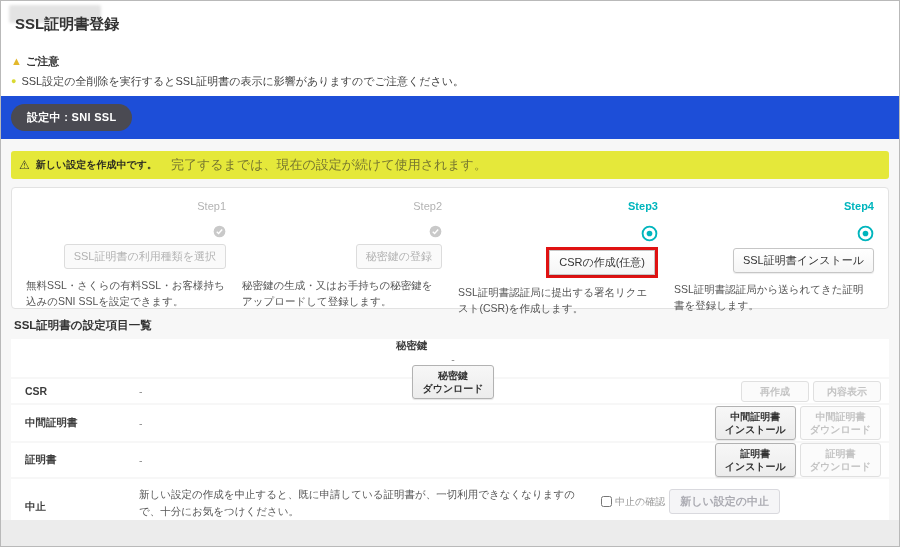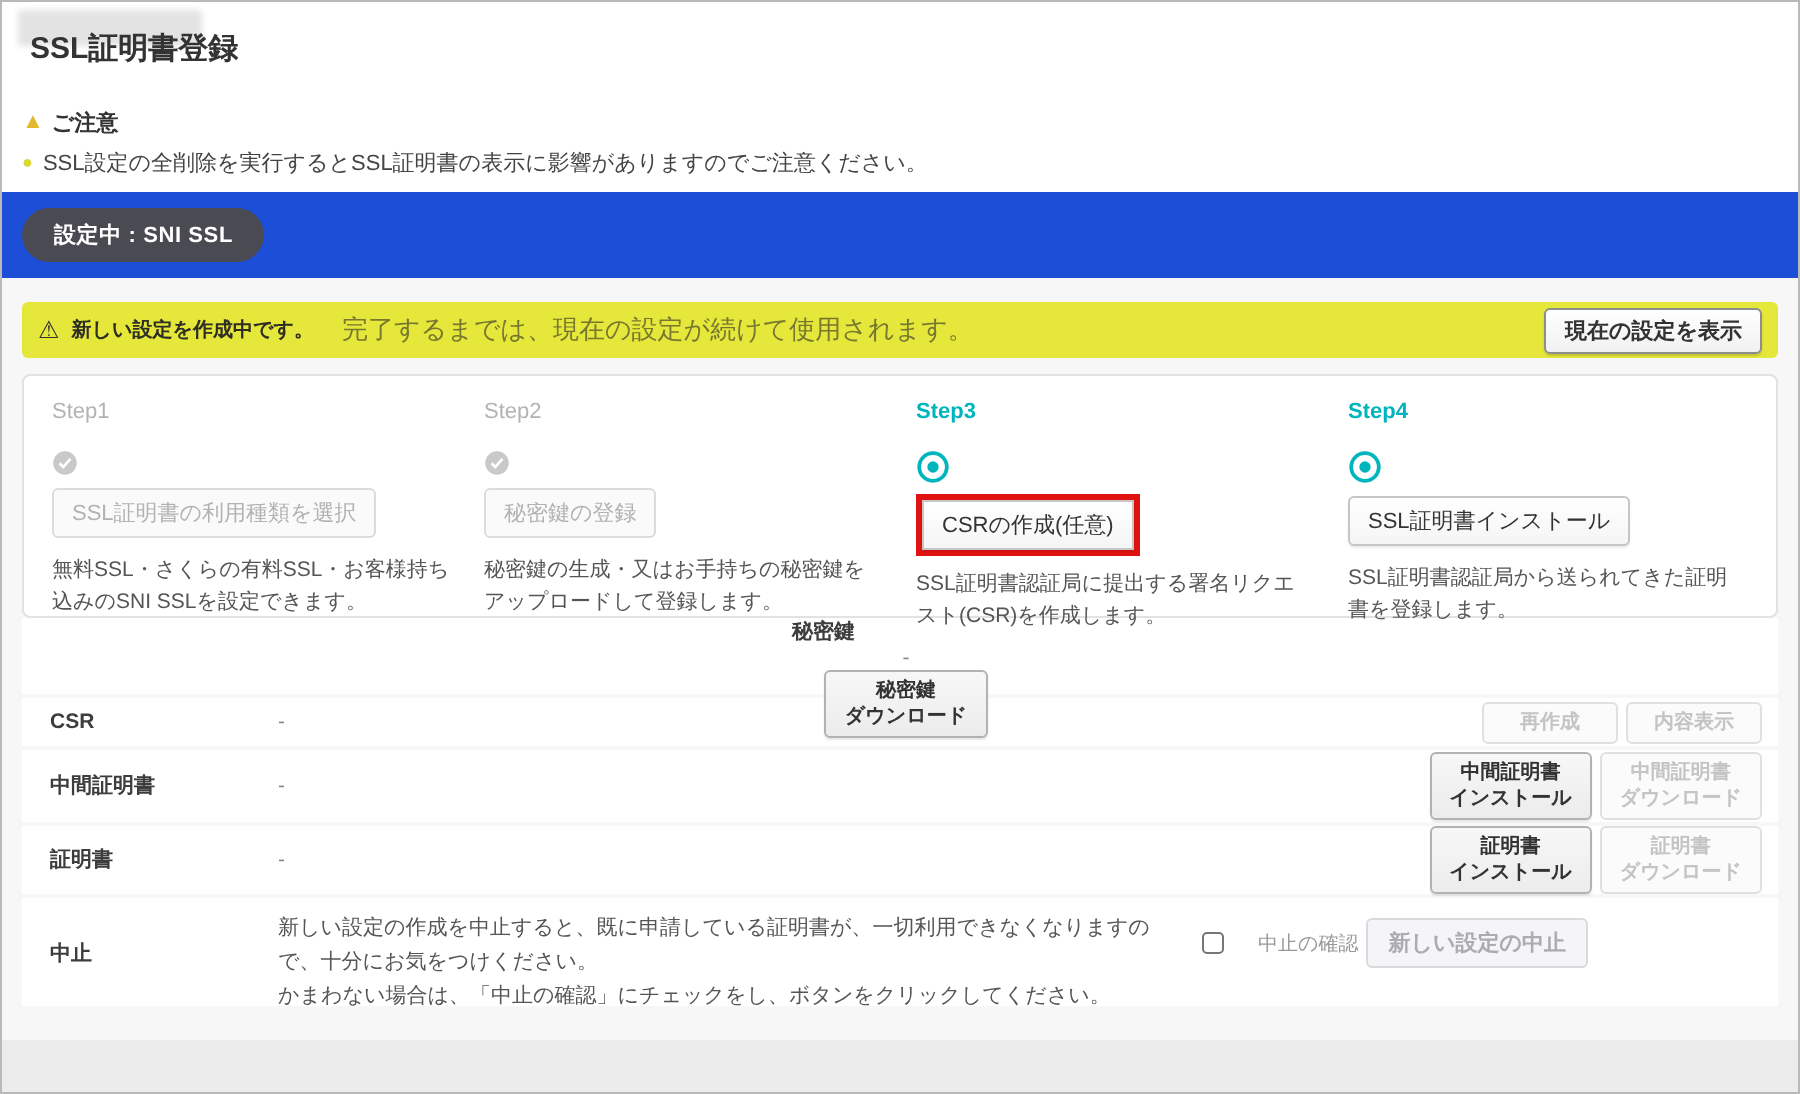--- a/index.html
+++ b/index.html
@@ -39,21 +39,21 @@
   .banner-strong { font-size:10px; font-weight:bold; color:#2e2e22; margin-right:14px; }
   .banner-msg { font-size:13px; color:#77772f; }
   .banner-action { margin-left:auto; background:linear-gradient(#ffffff,#f1f1f1);
                    border:1px solid #8d8d8d; border-radius:3px; font-size:11px; font-weight:bold;
                    color:#333; padding:3px 9px; cursor:pointer; box-shadow:0 1px 1px rgba(0,0,0,.15);
                    font-family:inherit; }
 
   
   .steps-card { background:#fff; border:1px solid #e2e2e2; border-radius:4px;
                 margin-top:8px; display:flex; padding:12px 6px 12px; height:122px; }
-  .step { width:25%; padding:0 8px; display:flex; flex-direction:column; align-items:flex-start; }
+  .step { width:25%; padding:0 8px; display:flex; flex-direction:column; align-items:flex-end; }
   .step-label { font-size:11px; margin-bottom:13px; }
   .step-label.done { color:#b3b3b3; }
   .step-label.active { color:#00b5bd; font-weight:bold; }
   .step-icon { height:18px; display:flex; align-items:center; margin-bottom:6px; }
   .step-btn { font-size:11px; padding:4px 9px; border-radius:3px; cursor:pointer;
               white-space:nowrap; font-family:inherit; }
   .step-btn.disabled { background:#fafafa; border:1px solid #dcdcdc; color:#b2b2b2; }
   .step-btn.enabled { background:linear-gradient(#ffffff,#f5f5f5); border:1px solid #c6c6c6;
                       color:#333; box-shadow:0 1px 1px rgba(0,0,0,.08); }
   .hl-red { border:3px solid #e01212; display:inline-block; line-height:0; }
@@ -72,21 +72,21 @@
            padding:3px 9px; border-radius:3px; min-width:68px; cursor:pointer; font-family:inherit; }
   .t-btn.enabled { background:linear-gradient(#f7f7f7,#ececec); border:1px solid #b2b2b2;
                    color:#333; box-shadow:0 1px 1px rgba(0,0,0,.1); }
   .t-btn.disabled { background:#fbfbfb; border:1px solid #e0e0e0; color:#c4c4c4; }
   .t-btn span { display:block; }
 
   .abort-row { align-items:flex-start; }
   .abort-row .t-label { margin-top:21px; }
   .abort-desc { width:452px; font-size:10.5px; color:#555; line-height:1.6; margin-top:7px; }
   .abort-controls { display:flex; align-items:center; gap:4px; margin-left:10px; margin-top:10px; }
-  .abort-check { display:flex; align-items:center; gap:17px; font-size:10px; color:#999; }
+  .abort-check { display:flex; align-items:center; gap:3px; font-size:10px; color:#999; }
   .abort-check input { width:11px; height:11px; margin:0; }
   .abort-btn { background:#f5f5f7; border:1px solid #d9d9de; color:#ababb2; font-size:11px;
                font-weight:bold; padding:4px 10px; border-radius:3px; font-family:inherit; cursor:pointer; }
 
   .footer-band { position:absolute; left:0; bottom:0; width:100%; height:26px; background:#ececec; }
 </style>
 </head>
 <body>
 
 <div class="section-top">
@@ -107,21 +107,20 @@
 <div class="gray-band">
   <div class="status-pill">設定中 : SNI SSL</div>
 </div>
 
 <div class="content">
 
   <div class="banner">
     <span class="warn-tri-dark">⚠</span>
     <span class="banner-strong">新しい設定を作成中です。</span>
     <span class="banner-msg">完了するまでは、現在の設定が続けて使用されます。</span>
-    <button class="banner-action">現在の設定を表示</button>
   </div>
 
   <div class="steps-card">
 
     <div class="step">
       <div class="step-label done">Step1</div>
       <div class="step-icon">
         <svg width="13" height="13" viewBox="0 0 16 16">
             <circle cx="8" cy="8" r="7.2" fill="#c9c9c9"></circle>
             <path d="M4.6 8.2l2.3 2.3 4.4-5" stroke="#fff" stroke-width="1.7" fill="none"></path>
@@ -172,20 +171,21 @@
           </svg>
       </div>
       <div class="step-btn-slot">
         <button class="step-btn enabled">SSL証明書インストール</button>
       </div>
       <div class="step-desc">SSL証明書認証局から送られてきた証明書を登録します。</div>
     </div>
 
   </div>
 
+  <div class="table-title">SSL証明書の設定項目一覧</div>
 
   <div class="t-row r38">
     <div class="t-label">秘密鍵</div>
     <div class="t-value">-</div>
     <div class="t-btns">
       <button class="t-btn enabled">
         <span>秘密鍵</span>
         <span>ダウンロード</span>
       </button>
     </div>

